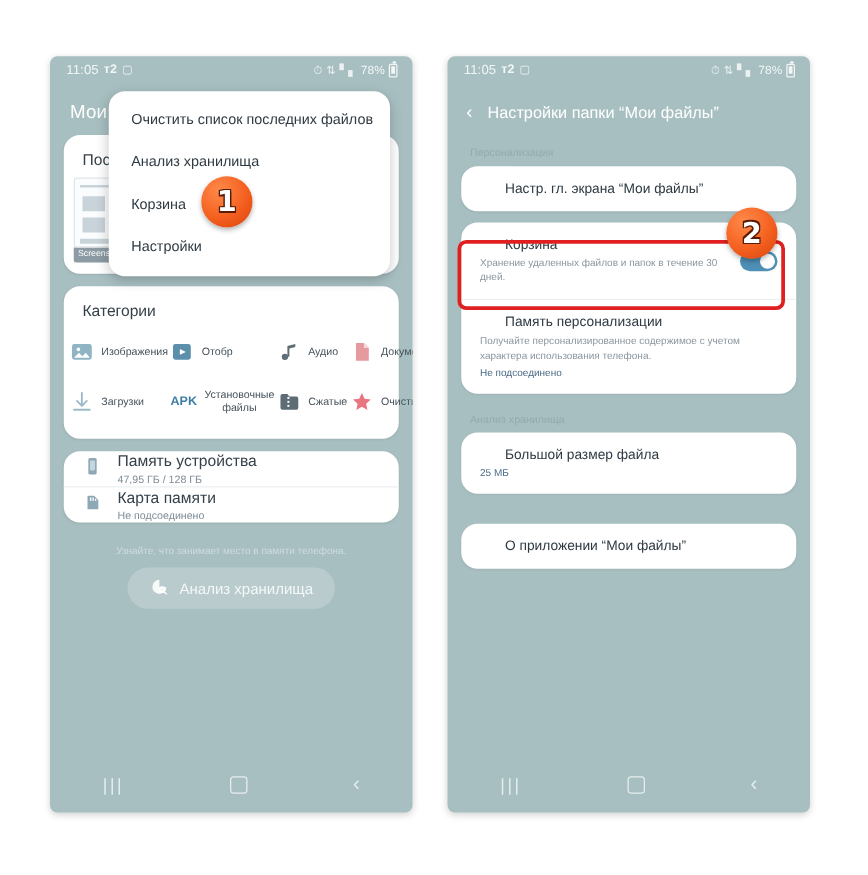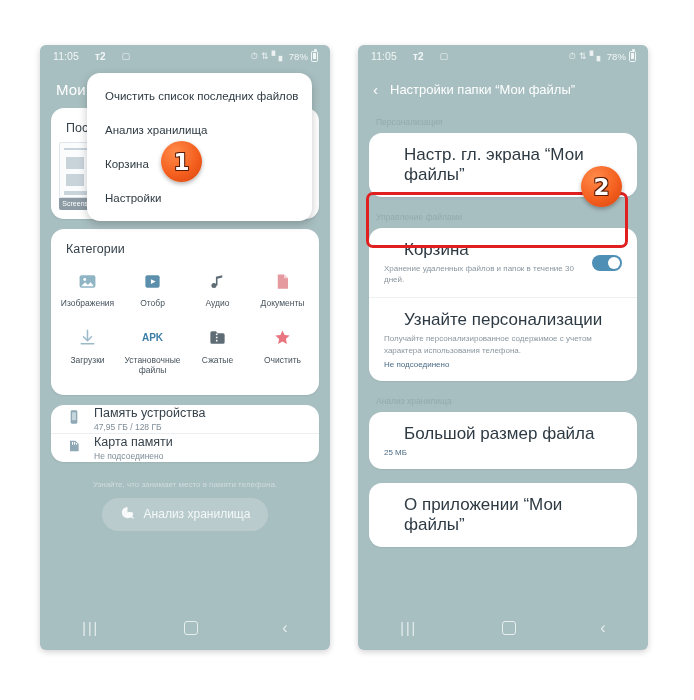--- a/index.html
+++ b/index.html
@@ -23,21 +23,21 @@
   #phone-left  { left: 40px;  top: 45px; width: 290px; height: 605px; }
   #phone-right { left: 358px; top: 45px; width: 290px; height: 605px; }
 
   
   .statusbar {
     height: 22px; display: flex; align-items: center;
     justify-content: space-between;
     padding: 0 12px 0 13px;
     color: #f2f6f6; font-size: 10.5px; letter-spacing: .1px;
   }
-  .sb-left { display: flex; align-items: center; gap: 16px; }
+  .sb-left { display: flex; align-items: flex-start; gap: 4px; }
   .sb-right { display: flex; align-items: center; gap: 3px; font-size: 9.5px; }
   .sb-time { font-size: 10.5px; }
   .sb-t2 { font-weight: bold; font-size: 10px; }
   .sb-ico { opacity: .92; font-size: 9px; }
   .sb-batt {
     width: 7px; height: 11px; border: 1.2px solid #f2f6f6; border-radius: 1.5px;
     position: relative; display: inline-block;
   }
   .sb-batt::before{
     content:""; position:absolute; left:1.3px; top:1.3px; right:1.3px; bottom:1.3px;
@@ -72,21 +72,21 @@
     padding: 2px 0 3px; border-radius: 0 0 2px 2px; white-space: nowrap;
     overflow: hidden;
   }
 
   
   .cat-grid {
     display: grid; grid-template-columns: repeat(4, 1fr);
     padding: 2px 4px 14px 4px; row-gap: 8px;
   }
   .cat {
-    display: flex; flex-direction: column; align-items: center; gap: 6px;
+    display: flex; flex-direction: row; align-items: center; gap: 6px;
     padding: 5px 1px;
   }
   .cat-label {
     font-size: 8.5px; color: #46525b; text-align: center; line-height: 1.25;
   }
   .cat-ico { height: 22px; display: flex; align-items: center; }
 
   
   .store-row { display: flex; align-items: center; gap: 12px; padding: 1px 15px; }
   .store-row + .store-row { border-top: 1px solid #eceff1; }
@@ -133,21 +133,21 @@
   .sect-label {
     font-size: 8.5px; color: #93aaae; padding: 6px 0 6px 18px;
   }
   .rcard {
     background: #ffffff; border-radius: 13px; margin: 0 11px 9px 11px;
     box-shadow: 0 1px 2px rgba(0,0,0,.06);
   }
   .ritem { padding: 12px 15px; }
   .ritem + .ritem { border-top: 1px solid #eef1f2; }
   .ritem-flex { display: flex; align-items: center; justify-content: space-between; gap: 10px; }
-  .ri-t1 { font-size: 17px; color: #2e3a43; padding-left: 20px; }
+  .ri-t1 { font-size: 11px; color: #2e3a43; padding-left: 20px; }
   .ri-t2 { font-size: 8px; color: #8a969f; margin-top: 3px; line-height: 1.4; }
   .ri-t3 { font-size: 8px; color: #4b6b86; margin-top: 4px; }
 
   .toggle {
     width: 30px; height: 16px; border-radius: 9px; position: relative;
     flex: 0 0 auto;
   }
   .toggle .knob {
     position: absolute; top: 2px; width: 12px; height: 12px;
     border-radius: 50%; background: #fff;
@@ -409,49 +409,48 @@
       <span>Настройки папки “Мои файлы”</span>
     </div>
 
     <div class="sect-label">Персонализация</div>
     <div class="rcard">
       <div class="ritem">
         <div class="ri-t1">Настр. гл. экрана “Мои файлы”</div>
       </div>
     </div>
 
-    <div class="sect-label">Управление файлами</div>
     <div class="rcard">
       <div class="ritem ritem-flex">
         <div>
           <div class="ri-t1">Корзина</div>
           <div class="ri-t2">Хранение удаленных файлов и папок в течение 30 дней.</div>
         </div>
         <span class="toggle on">
             <span class="knob"></span>
           </span>
       </div>
 
 
       <div class="ritem">
-        <div class="ri-t1">Узнайте персонализации</div>
+        <div class="ri-t1">Память персонализации</div>
         <div class="ri-t2">Получайте персонализированное содержимое с учетом характера использования телефона.</div>
         <div class="ri-t3">Не подсоединено</div>
       </div>
     </div>
 
     <div class="sect-label">Анализ хранилища</div>
     <div class="rcard">
       <div class="ritem">
         <div class="ri-t1">Большой размер файла</div>
         <div class="ri-t3">25 МБ</div>
       </div>
     </div>
 
-    <div class="rcard" style="margin-top:14px;">
+    <div class="rcard" style="margin-top:24px;">
       <div class="ritem">
         <div class="ri-t1">О приложении “Мои файлы”</div>
       </div>
     </div>
 
     <div class="navbar">
       <span class="nav-recent">|||</span>
       <span class="nav-home"></span>
       <span class="nav-back">‹</span>
     </div>

